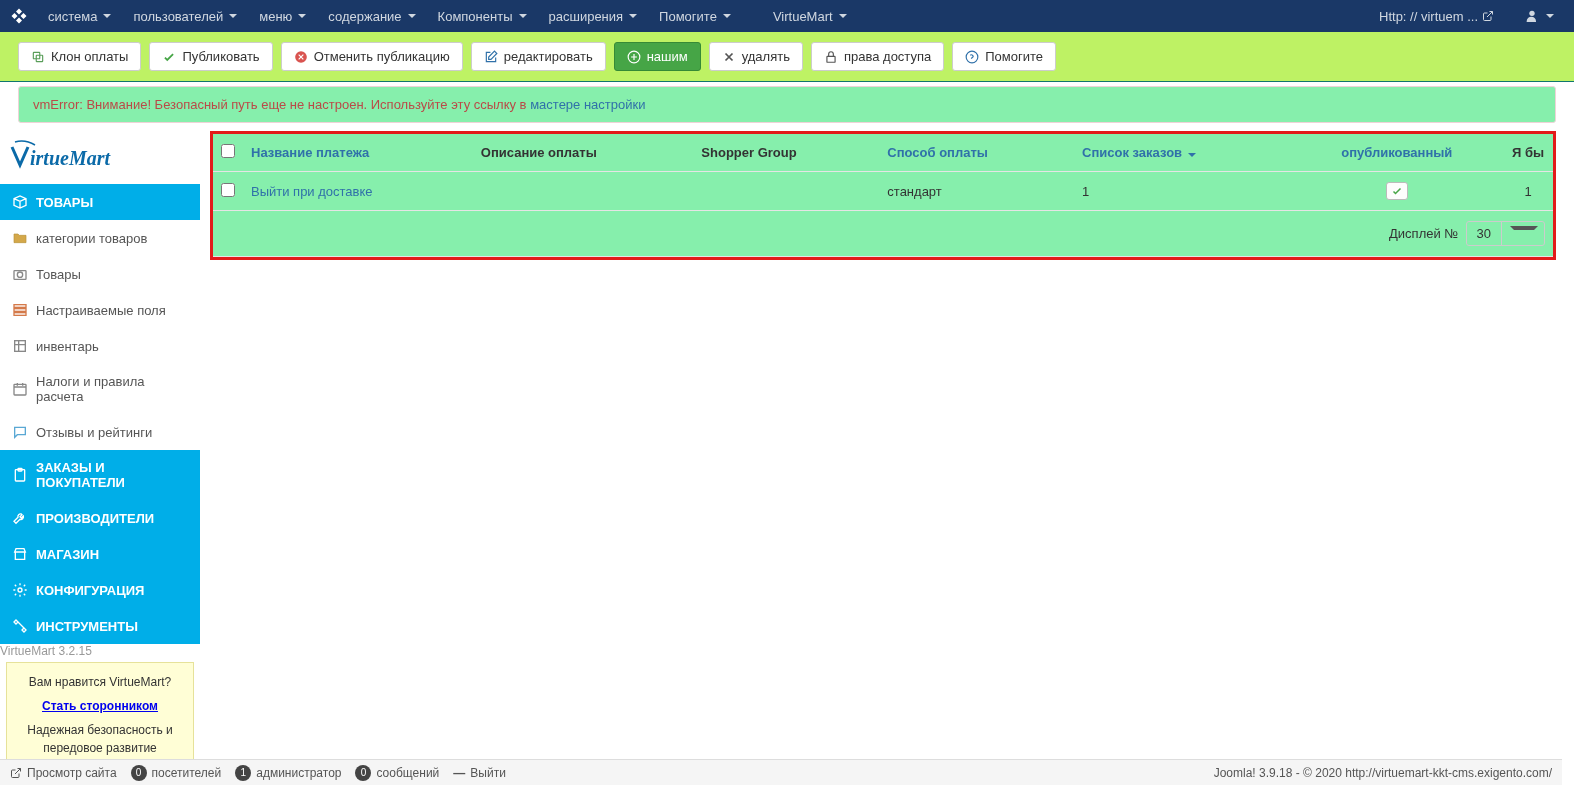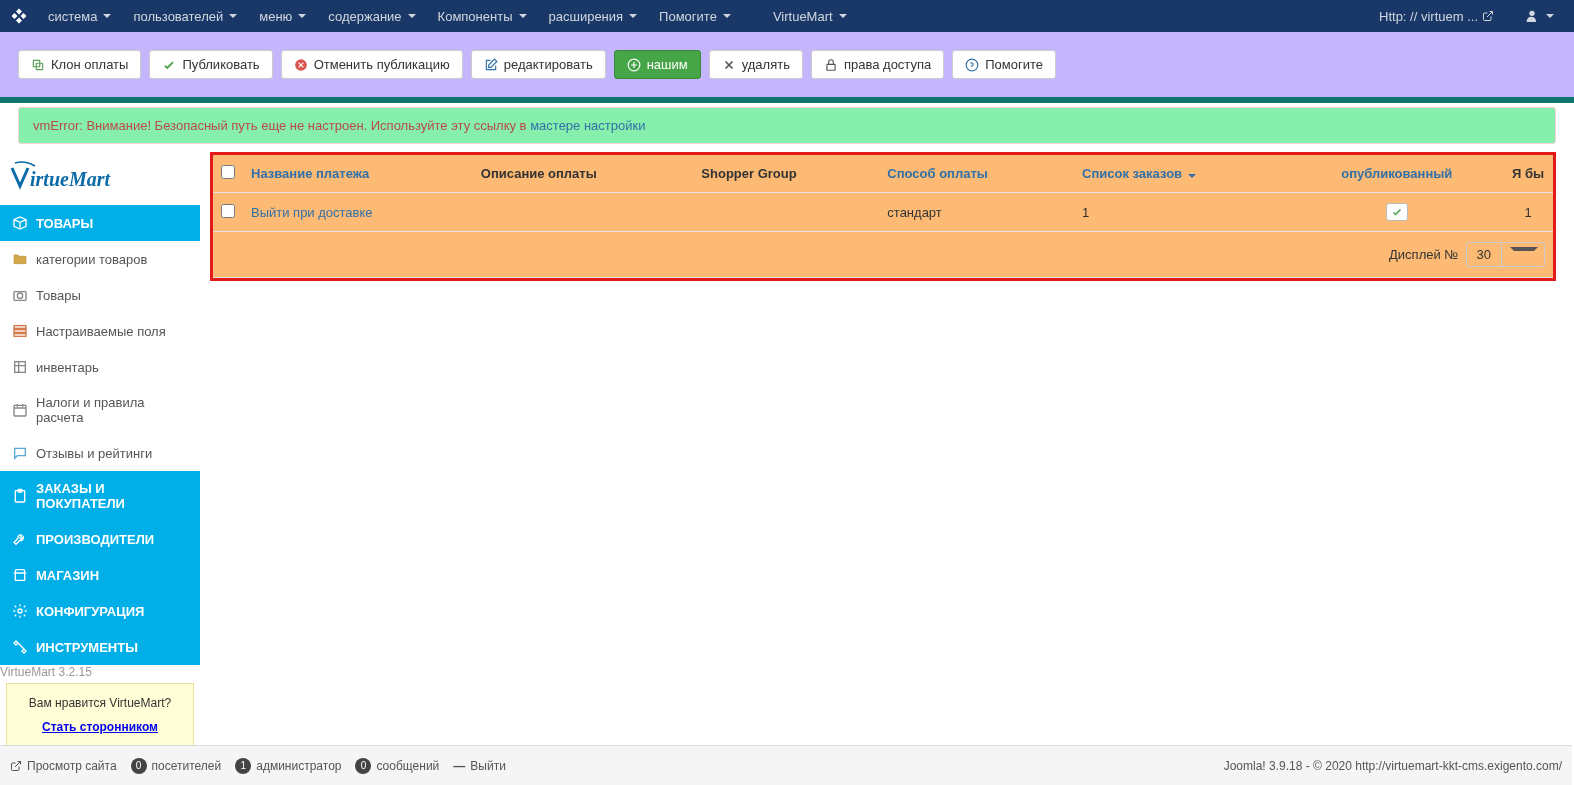--- a/index.html
+++ b/index.html
@@ -9,21 +9,21 @@
 .topnav { background: #1a3867; color: #fff; height: 32px; display: flex; align-items: center; padding: 8px 10px; justify-content: space-between; }
 .topnav-left { display: flex; align-items: center; gap: 2px; }
 .topnav-right { display: flex; gap: 10px; }
 .joomla-icon { width: 18px; height: 18px; margin-right: 8px; display: flex; align-items: center; justify-content: center; }
 .topnav-item { padding: 6px 10px; color: #d0d7e0; cursor: pointer; display: flex; align-items: center; gap: 4px; font-size: 13px; }
 .caret-down { display: inline-block; width: 0; height: 0; border-left: 4px solid transparent; border-right: 4px solid transparent; border-top: 4px solid #d0d7e0; margin-left: 2px; }
 .ext-icon { width: 12px; height: 12px; }
 .user-icon { width: 16px; height: 16px; }
 
 
-.toolbar { background: #c4b5fd; border-bottom: 6px solid #0f766e; padding: 18px 18px; display: flex; gap: 8px; }
+.toolbar { background: #bef264; border-bottom: 1px solid #0f766e; padding: 10px 18px; display: flex; gap: 8px; }
 .btn { display: inline-flex; align-items: center; gap: 6px; padding: 6px 12px; background: #fff; border: 1px solid #ccc; border-radius: 3px; cursor: pointer; font-size: 13px; color: #333; }
 .btn-green { background: #46a546; border-color: #368a36; color: #fff; }
 .btn-icon { width: 14px; height: 14px; display: flex; align-items: center; justify-content: center; }
 
 
 .alert { margin: 4px 18px 8px 18px; padding: 10px 14px; background: #86efac; border: 1px solid #eed3d7; color: #b94a48; border-radius: 3px; font-size: 13px; }
 .alert a { color: #3071a9; text-decoration: none; }
 
 
 .main { display: flex; }
@@ -36,38 +36,38 @@
 .side-item { display: flex; align-items: center; gap: 8px; padding: 10px 12px; color: #555; cursor: pointer; font-size: 13px; }
 .side-item.header { background: #00aee8; color: #fff; font-weight: bold; text-transform: uppercase; }
 .side-icon { width: 16px; height: 16px; flex-shrink: 0; }
 
 .vm-version { text-align: left; color: #999; font-size: 12px; padding: 0 0; }
 .vm-promo { margin: 4px 6px; padding: 10px 8px; background: #fffed6; border: 1px solid #e6e29a; text-align: center; font-size: 12px; line-height: 1.5; }
 .vm-promo .q { color: #333; }
 .vm-promo .cta { font-weight: bold; margin: 6px 0; display: block; }
 
 
-.table-wrap { border: 3px solid #e21a1a; padding: 0; background: #fdba74; }
+.table-wrap { border: 3px solid #e21a1a; padding: 0; background: #86efac; }
 table.data { width: 100%; border-collapse: collapse; }
 table.data th, table.data td { padding: 10px 8px; text-align: left; border-bottom: 1px solid #e5e5e5; font-size: 13px; vertical-align: middle; }
 table.data th { font-weight: bold; color: #333; }
 table.data th.sortable { color: #3071a9; cursor: pointer; }
 table.data td a { color: #3071a9; text-decoration: none; }
 .chk { width: 14px; height: 14px; }
 .pub-check { display: inline-flex; align-items: center; justify-content: center; width: 22px; height: 18px; border: 1px solid #bbb; border-radius: 3px; background: #fdfdfd; }
 .pub-check svg { width: 12px; height: 12px; }
 .center { text-align: center !important; }
 .right { text-align: right !important; }
 .display-row td { border-bottom: none; }
 .display-select { display: inline-flex; align-items: center; border: 1px solid #ccc; border-radius: 3px; }
 .display-select span { padding: 4px 10px; }
 .display-select .dd { border-left: 1px solid #ccc; padding: 4px 6px; }
 
 
-.footer { position: absolute; bottom: 0; left: 0; right: 2px; height: 40px; background: #f5f5f5; border-top: 1px solid #ddd; display: flex; align-items: center; justify-content: space-between; padding: 0 10px; font-size: 12px; color: #555; }
+.footer { position: absolute; bottom: 0; left: 0; right: 12px; height: 26px; background: #f5f5f5; border-top: 1px solid #ddd; display: flex; align-items: center; justify-content: space-between; padding: 0 10px; font-size: 12px; color: #555; }
 .footer-left { display: flex; align-items: center; gap: 14px; }
 .footer-item { display: flex; align-items: center; gap: 5px; cursor: pointer; }
 .badge { display: inline-flex; align-items: center; justify-content: center; min-width: 16px; height: 16px; border-radius: 8px; background: #444; color: #fff; font-size: 10px; padding: 0 5px; }
 </style>
 </head>
 <body>
 
 <div class="topnav">
   <div class="topnav-left">
     <span class="joomla-icon">

